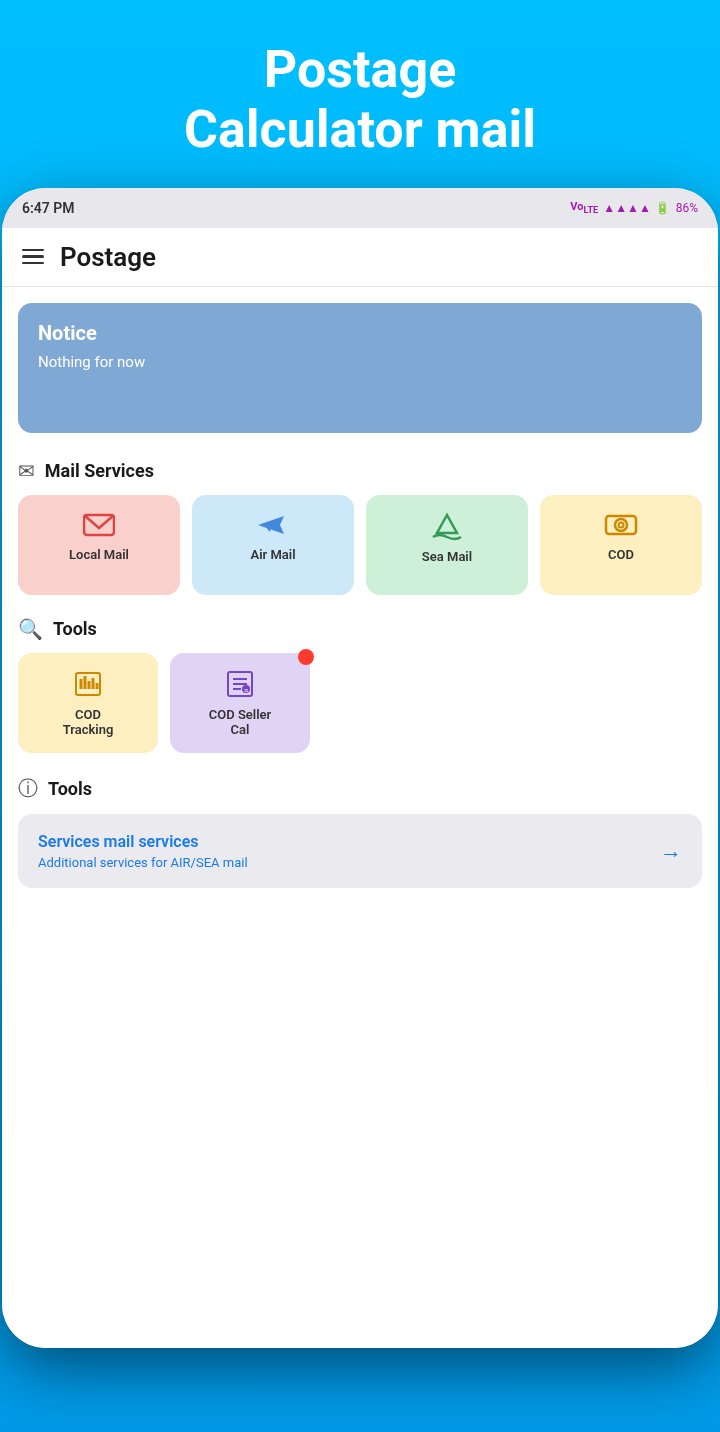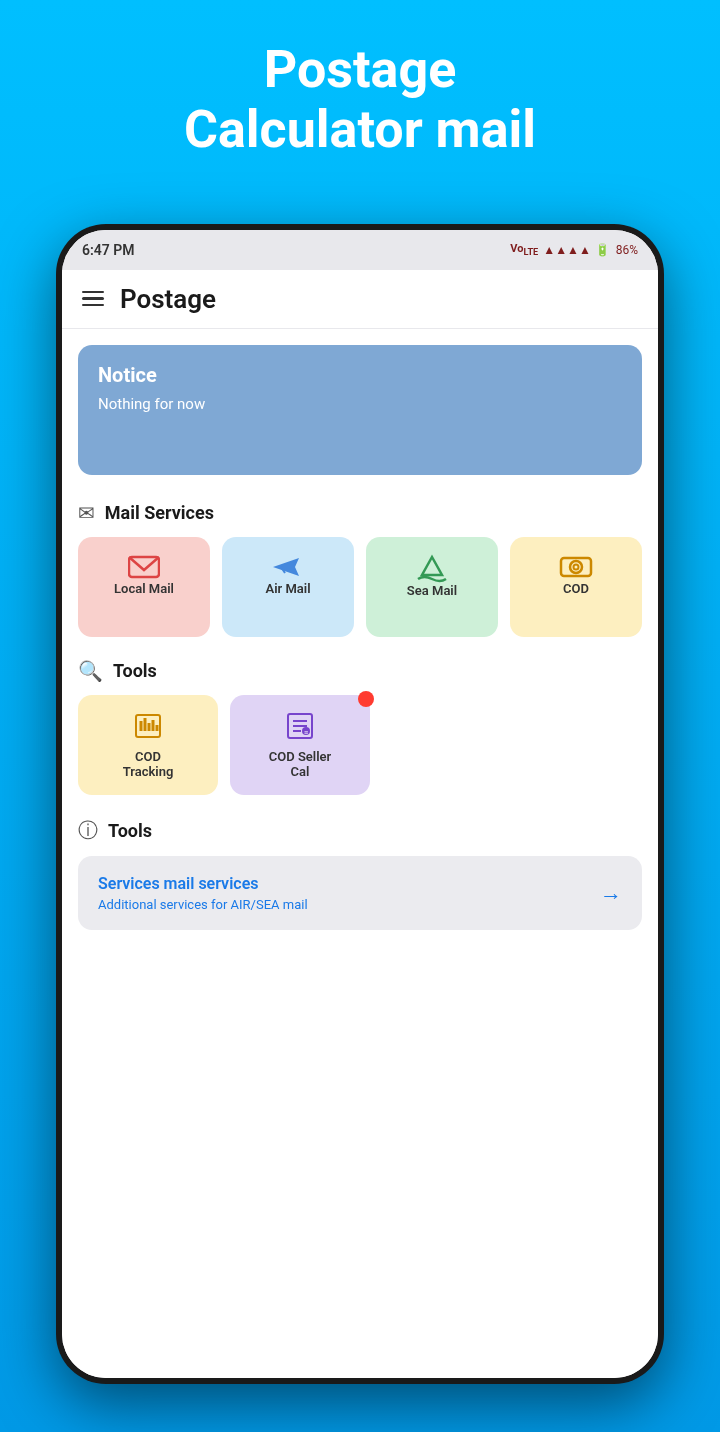--- a/index.html
+++ b/index.html
@@ -17,26 +17,26 @@
     .app-title {
       color: white;
       font-size: 52px;
       font-weight: 700;
       text-align: center;
       margin-top: 40px;
       line-height: 1.15;
     }
 
     .phone-wrapper {
-      margin-top: 64px;
-      width: 608px;
+      margin-top: 28px;
+      width: 716px;
       height: 1160px;
       background: #1a1a1a;
       border-radius: 50px;
-      padding: 6px;
+      padding: 0;
       box-shadow: 0 20px 60px rgba(0,0,0,0.5);
       position: relative;
     }
 
     .phone-screen {
       width: 100%;
       height: 100%;
       background: #f2f2f7;
       border-radius: 44px;
       overflow: hidden;
@@ -57,21 +57,21 @@
     .status-time {
       font-size: 14px;
       font-weight: 600;
       color: #333;
     }
     .status-icons {
       display: flex;
       align-items: center;
       gap: 5px;
       font-size: 12px;
-      color: #7f1d1d;
+      color: #a21caf;
     }
 
     
     .app-content {
       flex: 1;
       background: white;
       overflow-y: auto;
       overflow-x: hidden;
     }
 
@@ -147,20 +147,21 @@
       padding: 4px 16px 12px;
       justify-content: space-between;
     }
     .service-card {
       flex: 1;
       border-radius: 14px;
       padding: 16px 8px;
       display: flex;
       flex-direction: column;
       align-items: center;
+      gap: 8px;
       cursor: pointer;
       min-height: 100px;
     }
     .service-card.local { background: #f9d0cc; }
     .service-card.air { background: #cce8f9; }
     .service-card.sea { background: #cef0d8; }
     .service-card.cod { background: #fdefc0; }
 
     .service-icon {
       font-size: 28px;

